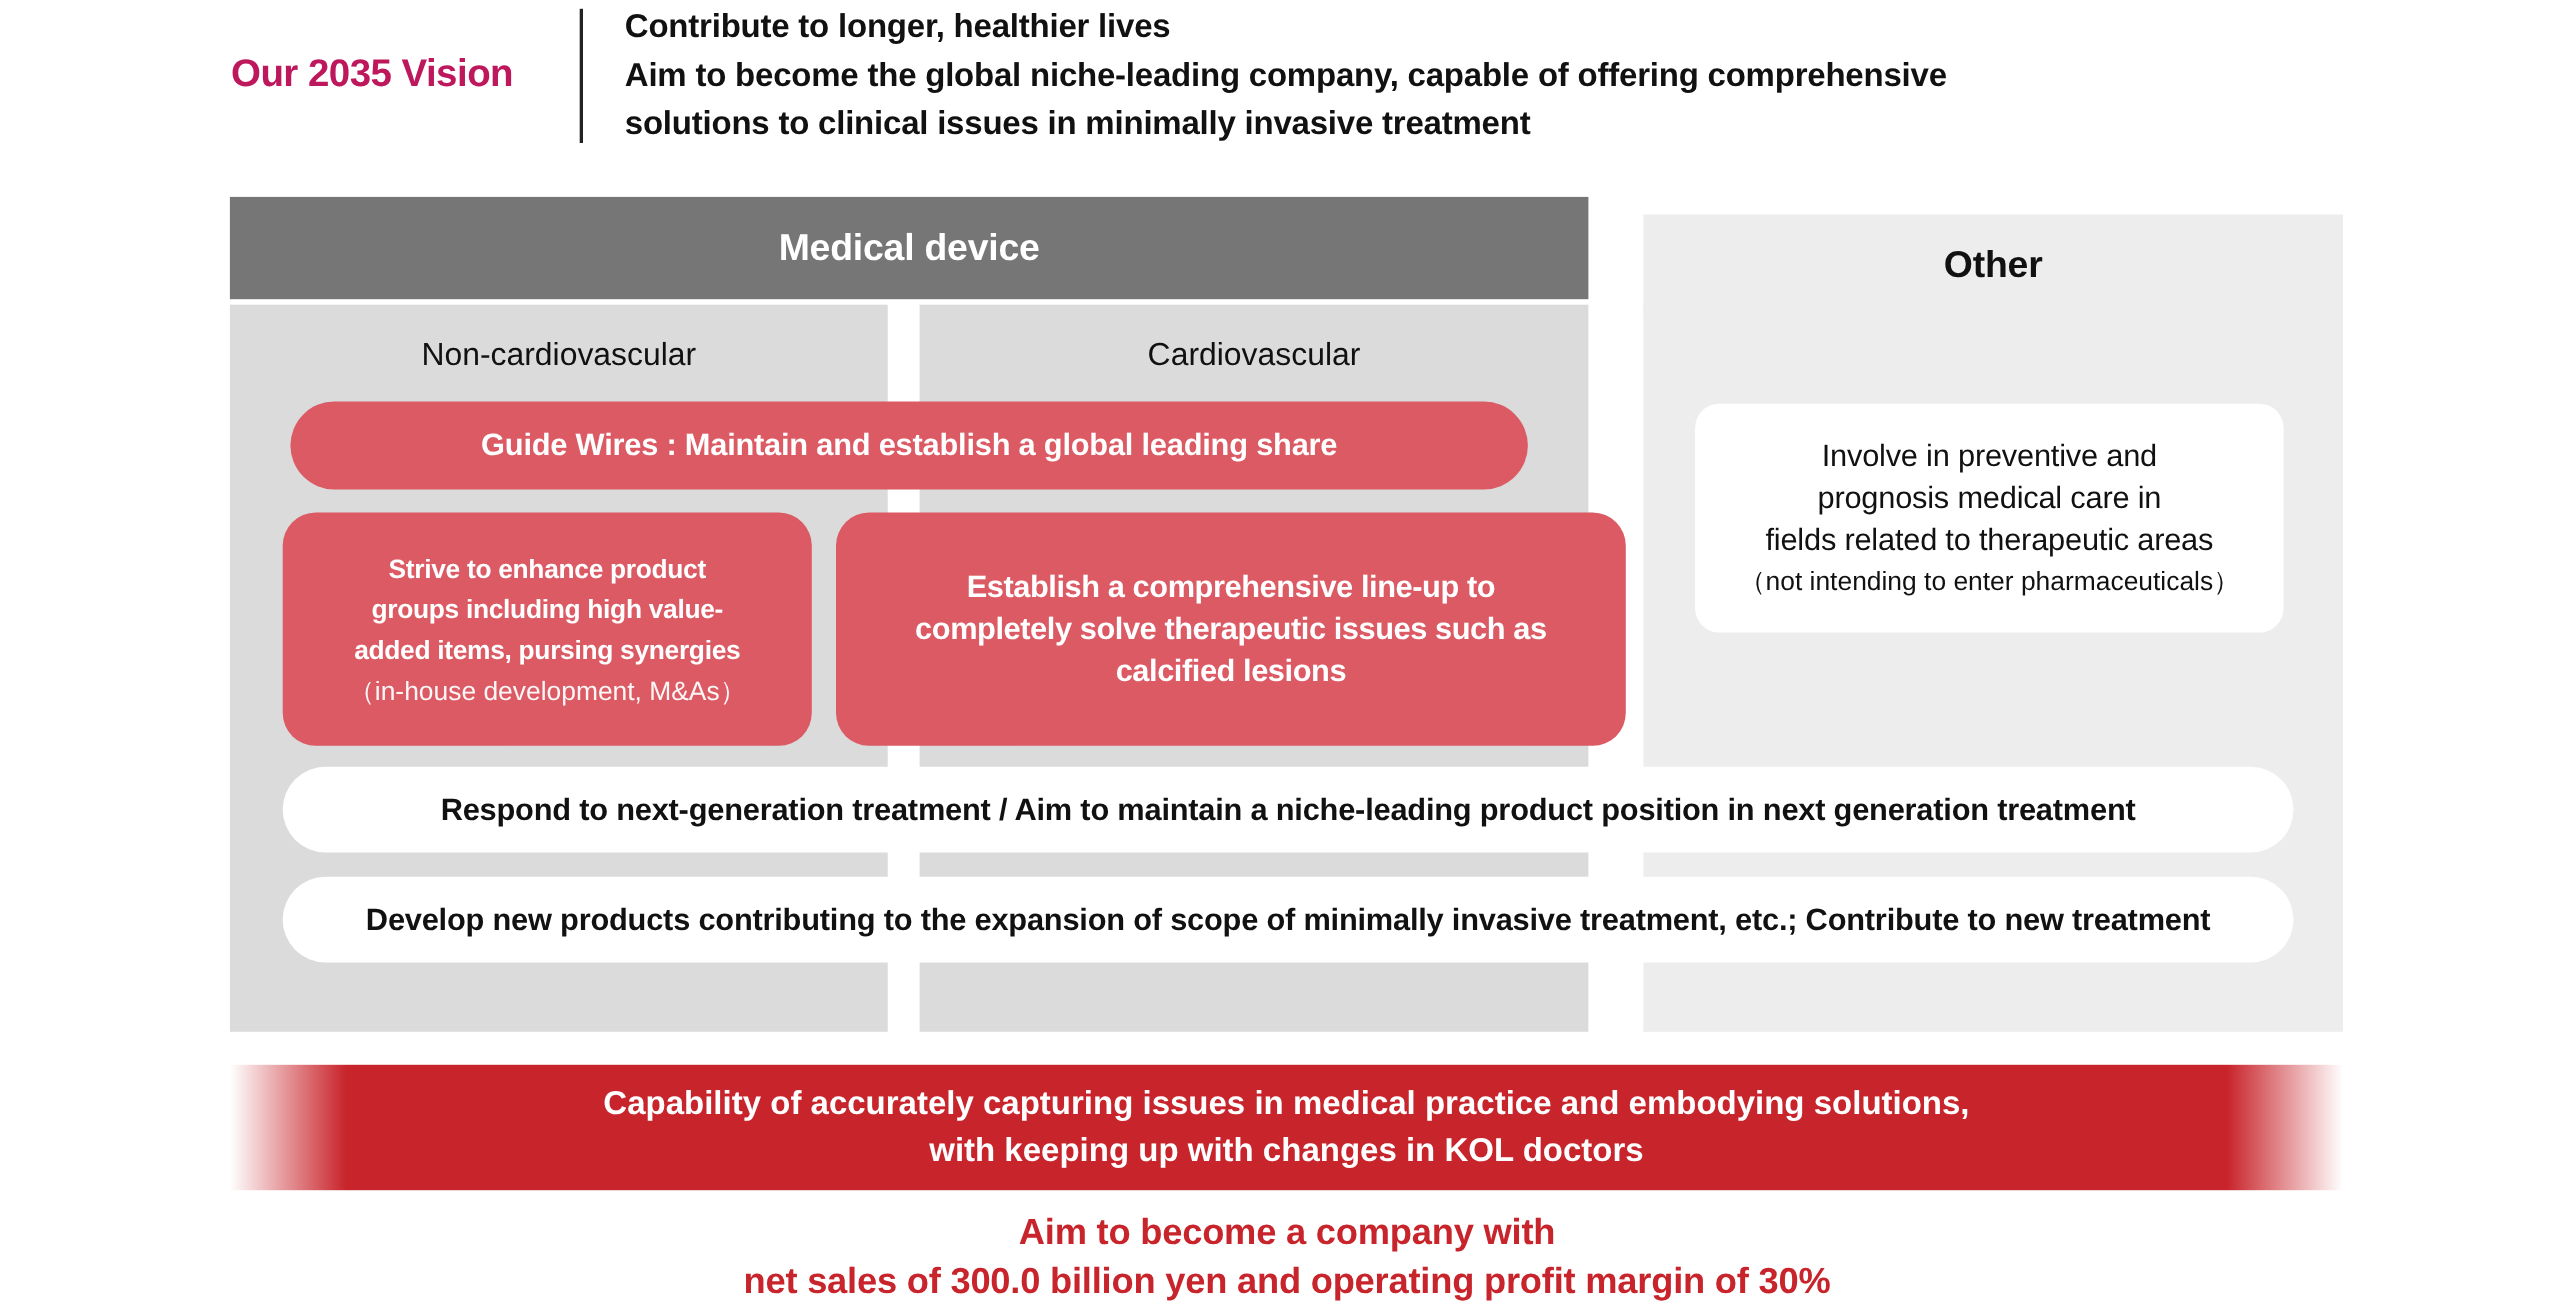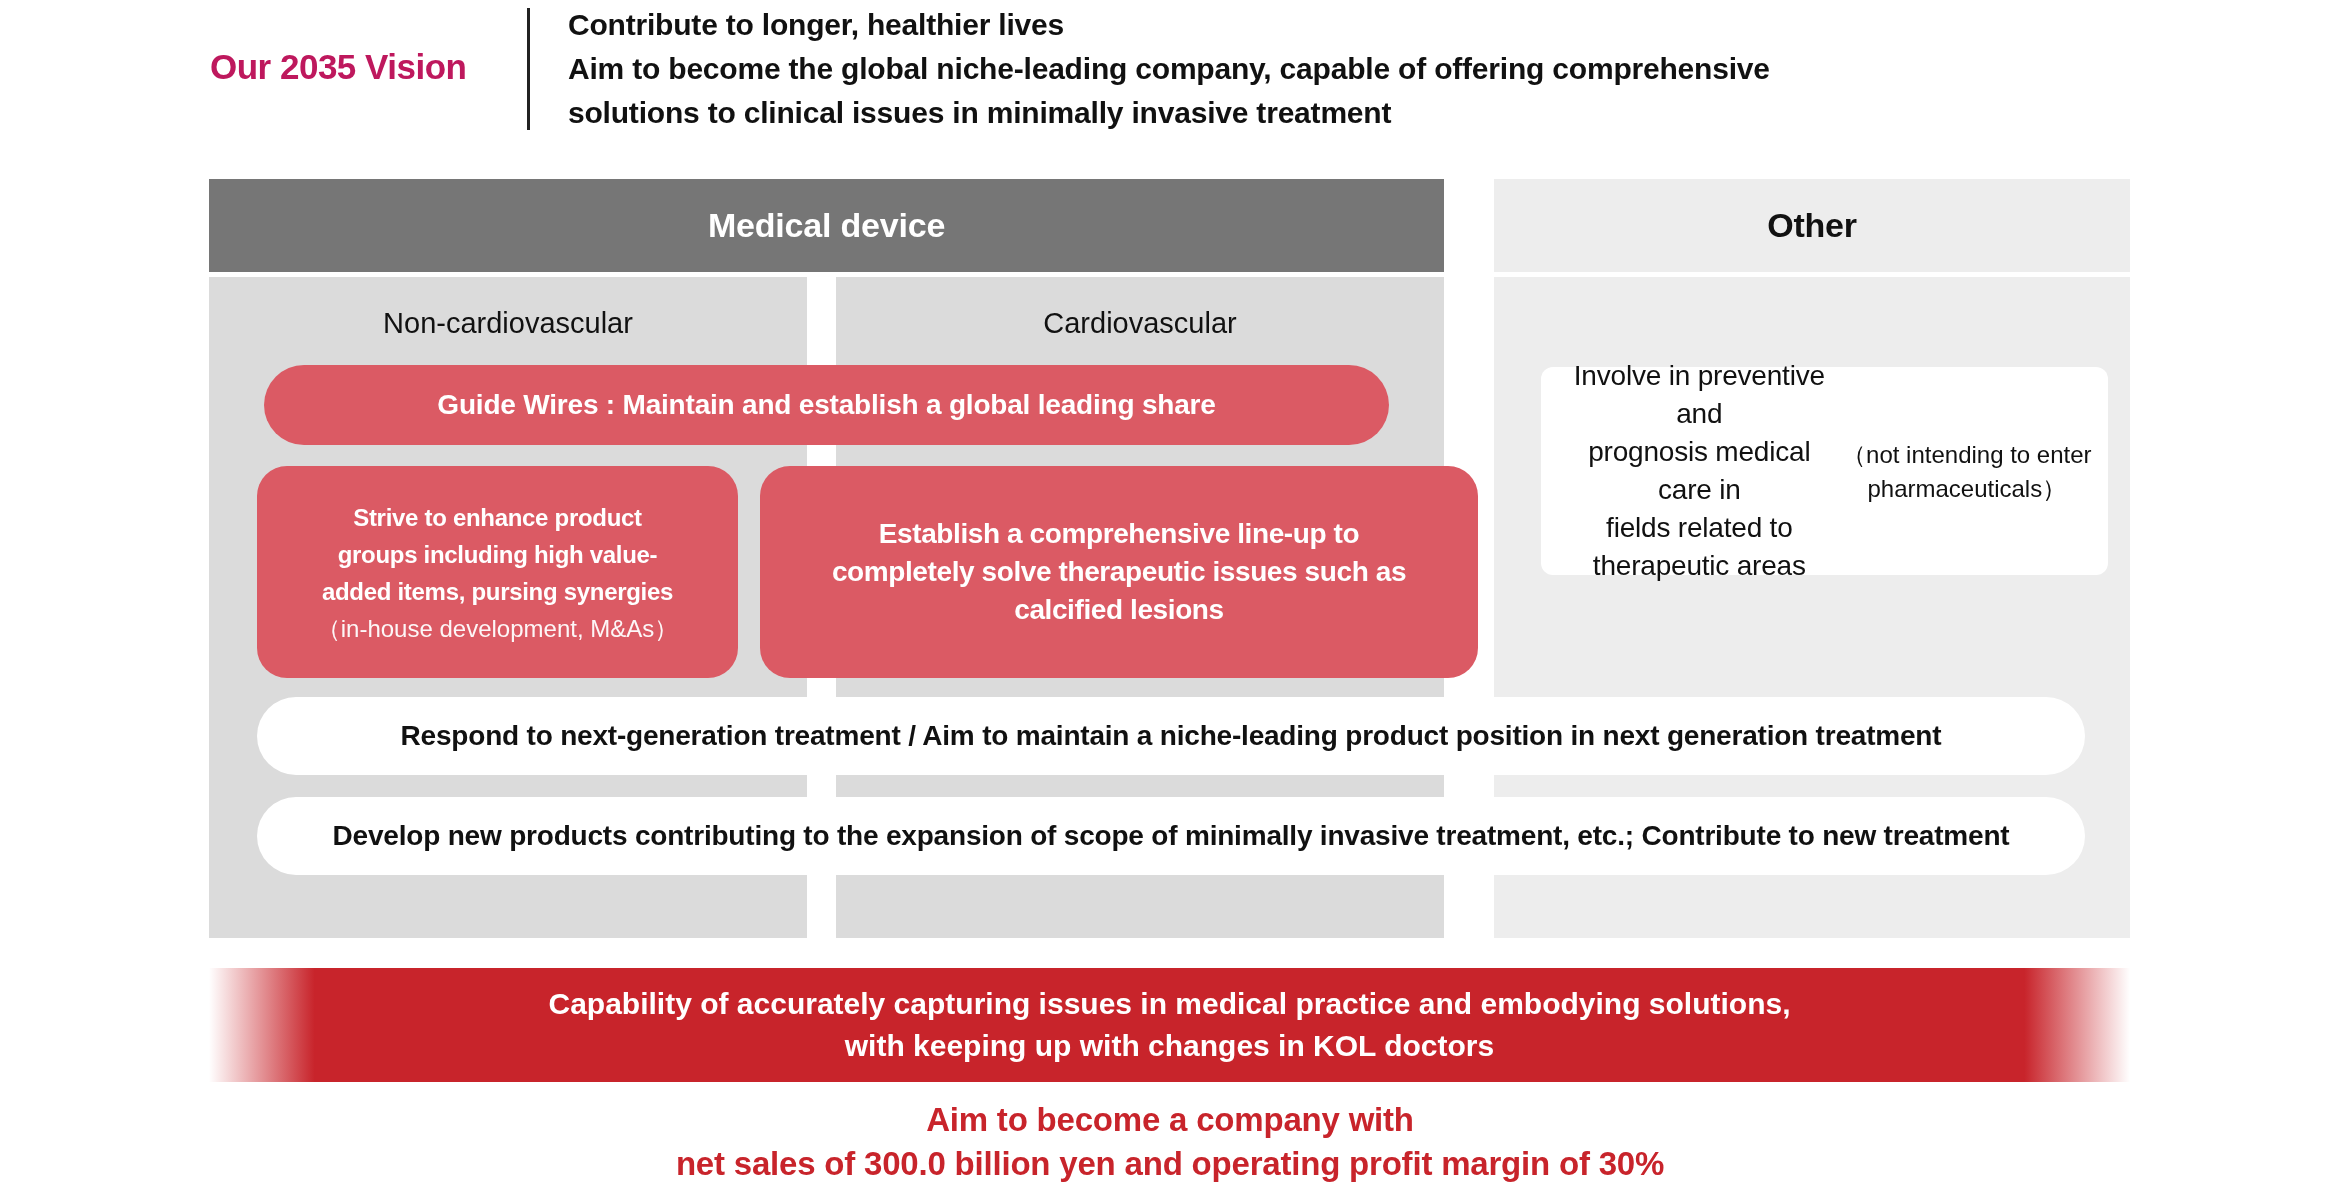--- a/index.html
+++ b/index.html
@@ -35,21 +35,21 @@
     letter-spacing: -0.2px; color: #111;
   }
 
   
   .header-bar {
     position: absolute; top: 179px; height: 93px;
     display: flex; align-items: center; justify-content: center;
     font-size: 34px; font-weight: 700; letter-spacing: -0.2px;
   }
   .medical-header { left: 209px; width: 1235px; background: #767676; color: #ffffff; }
-  .other-header   { left: 1494px; width: 636px; background: #ededed; color: #111111; }
+  .other-header   { left: 1494px; width: 636px; background: #ededed; color: #111111; margin-top: 16px; }
 
   
   .col { position: absolute; top: 277px; height: 661px; }
   .col-noncardio { left: 209px;  width: 598px; background: #dbdbdb; }
   .col-cardio    { left: 836px;  width: 608px; background: #dbdbdb; }
   .col-other     { left: 1494px; width: 636px; background: #ededed; }
   .col-label {
     margin-top: 30px; text-align: center;
     font-size: 29px; font-weight: 400; color: #111;
   }
@@ -72,24 +72,23 @@
   .establish-box {
     position: absolute; left: 760px; top: 466px; width: 718px; height: 212px;
     border-radius: 30px; background: #db5a64; color: #ffffff;
     display: flex; align-items: center; justify-content: center; text-align: center;
     font-size: 28px; font-weight: 700; line-height: 38px; letter-spacing: -0.4px;
   }
 
   
   .other-box {
     position: absolute; left: 1541px; top: 367px; width: 535px; height: 208px;
-    border-radius: 12px; background: #ffffff; color: #111;
-    display: flex; align-items: center; justify-content: center;
+    border-radius: 22px; background: #ffffff; color: #111;
+    display: flex; flex-direction: column; align-items: center; justify-content: center;
     text-align: center;
-    padding-left: 32px;
   }
   .other-main { font-size: 28px; font-weight: 400; line-height: 38px; letter-spacing: -0.2px; }
   .other-note { font-size: 24px; font-weight: 400; line-height: 34px; margin-top: 2px; }
 
   
   .pill {
     position: absolute; left: 257px; width: 1828px; height: 78px;
     border-radius: 39px; background: #ffffff; color: #111;
     display: flex; align-items: center; justify-content: center;
     font-size: 28px; font-weight: 700; white-space: nowrap; letter-spacing: -0.2px;

